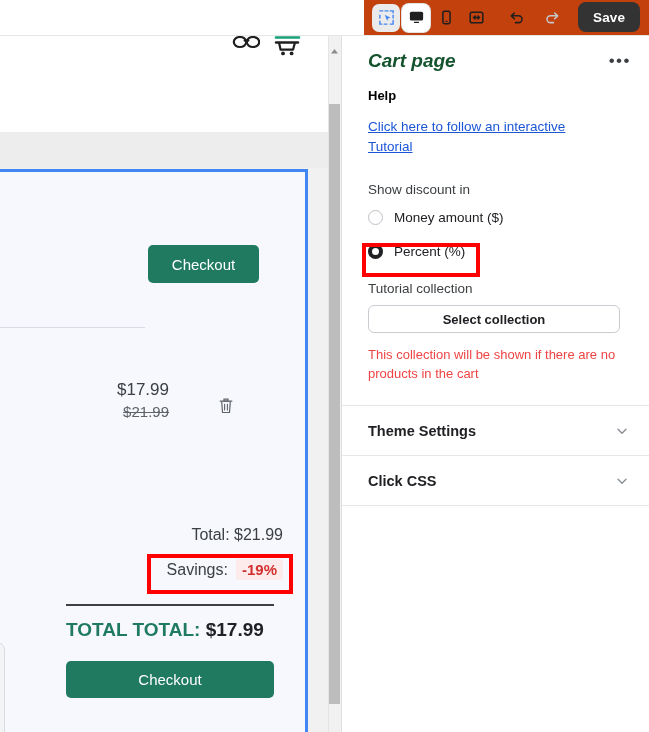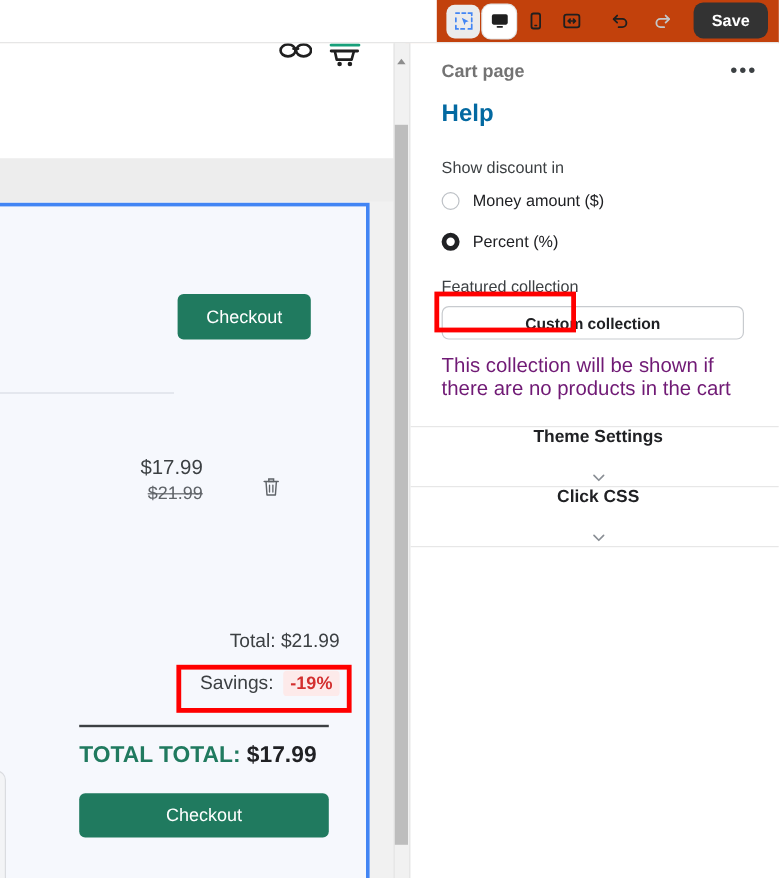--- a/index.html
+++ b/index.html
@@ -282,40 +282,41 @@
     overflow: hidden;
   }
 
   #sidebar-header {
     display: flex;
     align-items: center;
     justify-content: space-between;
     padding: 14px 16px 0 26px;
   }
   #panel-title {
-    font-size: 15px;
-    font-weight: 700;
-    color: #737373;
+    font-size: 19px;
+    font-weight: 700;
+    color: #14532d;
+    font-style: italic;
   }
   #panel-menu-button {
     background: transparent;
     border: none;
     cursor: pointer;
     font-size: 17px;
     color: #3c4043;
     letter-spacing: 1.5px;
     line-height: 10px;
     padding: 4px 2px;
   }
 
   #help-heading {
     padding: 16px 26px 0 26px;
-    font-size: 20px;
-    font-weight: 700;
-    color: #0369a1;
+    font-size: 13px;
+    font-weight: 700;
+    color: #000000;
   }
   #tutorial-link {
     display: block;
     padding: 14px 26px 0 26px;
     font-size: 13.5px;
     line-height: 20px;
     color: #1a56d6;
     text-decoration: underline;
     cursor: pointer;
     max-width: 230px;
@@ -380,36 +381,35 @@
     border: 1px solid #c8cbcf;
     border-radius: 6px;
     font-size: 13px;
     font-weight: 700;
     color: #202124;
     font-family: "Liberation Sans", sans-serif;
     cursor: pointer;
   }
   #featured-note {
     padding: 12px 26px 0 26px;
-    font-size: 17px;
+    font-size: 13px;
     line-height: 19px;
-    color: #701a75;
+    color: #ef4444;
     max-width: 256px;
   }
 
   .accordion-row {
     margin-top: 0;
     border-top: 1px solid #e7e7e7;
     height: 49px;
     display: flex;
     align-items: center;
     justify-content: space-between;
     padding: 0 20px 0 26px;
     cursor: pointer;
-    flex-direction: column;
   }
   .accordion-label {
     font-size: 14.5px;
     font-weight: 700;
     color: #202124;
   }
   #accordion-wrap { margin-top: 22px; }
   #accordion-bottom-border {
     border-top: 1px solid #e7e7e7;
   }
@@ -539,34 +539,35 @@
 <div id="scroll-thumb"></div>
 
 <div id="sidebar">
 
   <div id="sidebar-header">
     <span id="panel-title">Cart page</span>
     <button id="panel-menu-button">•••</button>
   </div>
 
   <div id="help-heading">Help</div>
+  <a id="tutorial-link">Click here to follow an interactive Tutorial</a>
 
   <div id="discount-label">Show discount in</div>
 
   <div class="radio-row">
     <span class="radio-mark"></span>
     <span class="radio-label">Money amount ($)</span>
   </div>
   <div class="radio-row">
     <span class="radio-mark checked"></span>
     <span class="radio-label">Percent (%)</span>
   </div>
 
-  <div id="featured-collection-label">Featured collection</div>
-  <button id="select-collection-button">Custom collection</button>
+  <div id="featured-collection-label">Tutorial collection</div>
+  <button id="select-collection-button">Select collection</button>
   <div id="featured-note">This collection will be shown if there are no products in the cart</div>
 
   <div id="accordion-wrap">
     <div class="accordion-row">
       <span class="accordion-label">Theme Settings</span>
       <svg width="14" height="14" viewBox="0 0 14 14" fill="none">
         <path d="M3 5.2l4 4 4-4" stroke="#8a8f95" stroke-width="1.4" stroke-linecap="round" stroke-linejoin="round"></path>
       </svg>
     </div>
     <div class="accordion-row">

